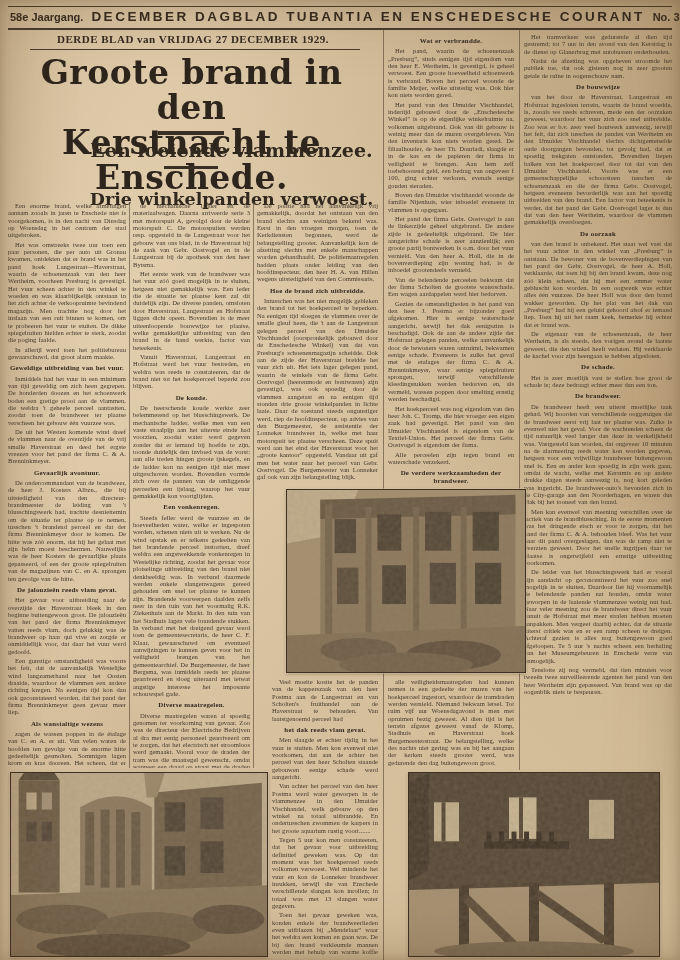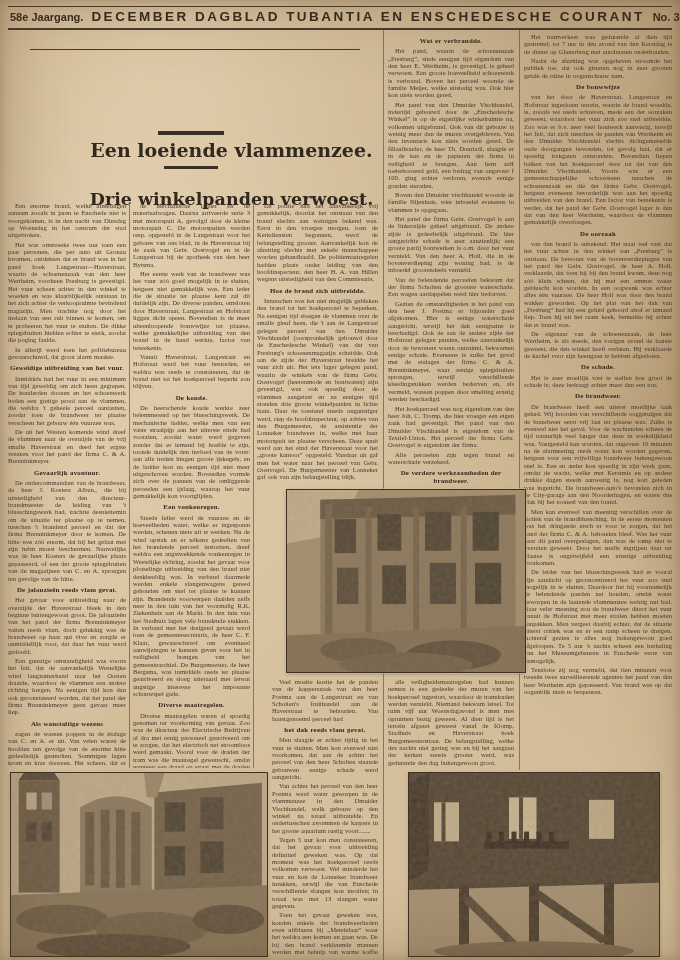--- a/index.html
+++ b/index.html
@@ -76,22 +76,27 @@
   <div class="stain s3"></div>
 
   <div class="hrule" style="left:8px;right:8px;top:6px;"></div>
   <div class="masthead">
     <span class="edition">58e Jaargang.</span>
     <span class="title">DECEMBER DAGBLAD TUBANTIA EN ENSCHEDESCHE COURANT</span>
     <span class="issue">No. 304.</span>
   </div>
   <div class="hrule heavy" style="left:8px;right:8px;top:28px;"></div>
 
+  <div class="derde">DERDE BLAD van VRIJDAG 27 DECEMBER 1929.</div>
   <div class="hrule" style="left:30px;width:330px;top:49px;"></div>
 
+  <div class="headline1">
+    <span>Groote brand in den</span><br>
+    <span>Kerstnacht te Enschede.</span>
+  </div>
   <div class="bar" style="left:158px;top:131px;width:66px;height:4px;"></div>
   <div class="deck d1">Een loeiende vlammenzee.</div>
   <div class="bar" style="left:164px;top:166px;width:54px;height:3px;"></div>
   <div class="deck d2">Drie winkelpanden verwoest.</div>
 
   <div class="vrule" style="left:129px;top:202px;height:566px;"></div>
   <div class="vrule" style="left:253px;top:202px;height:566px;"></div>
   <div class="vrule" style="left:383px;top:30px;height:930px;"></div>
   <div class="vrule" style="left:519px;top:30px;height:740px;"></div>
 

